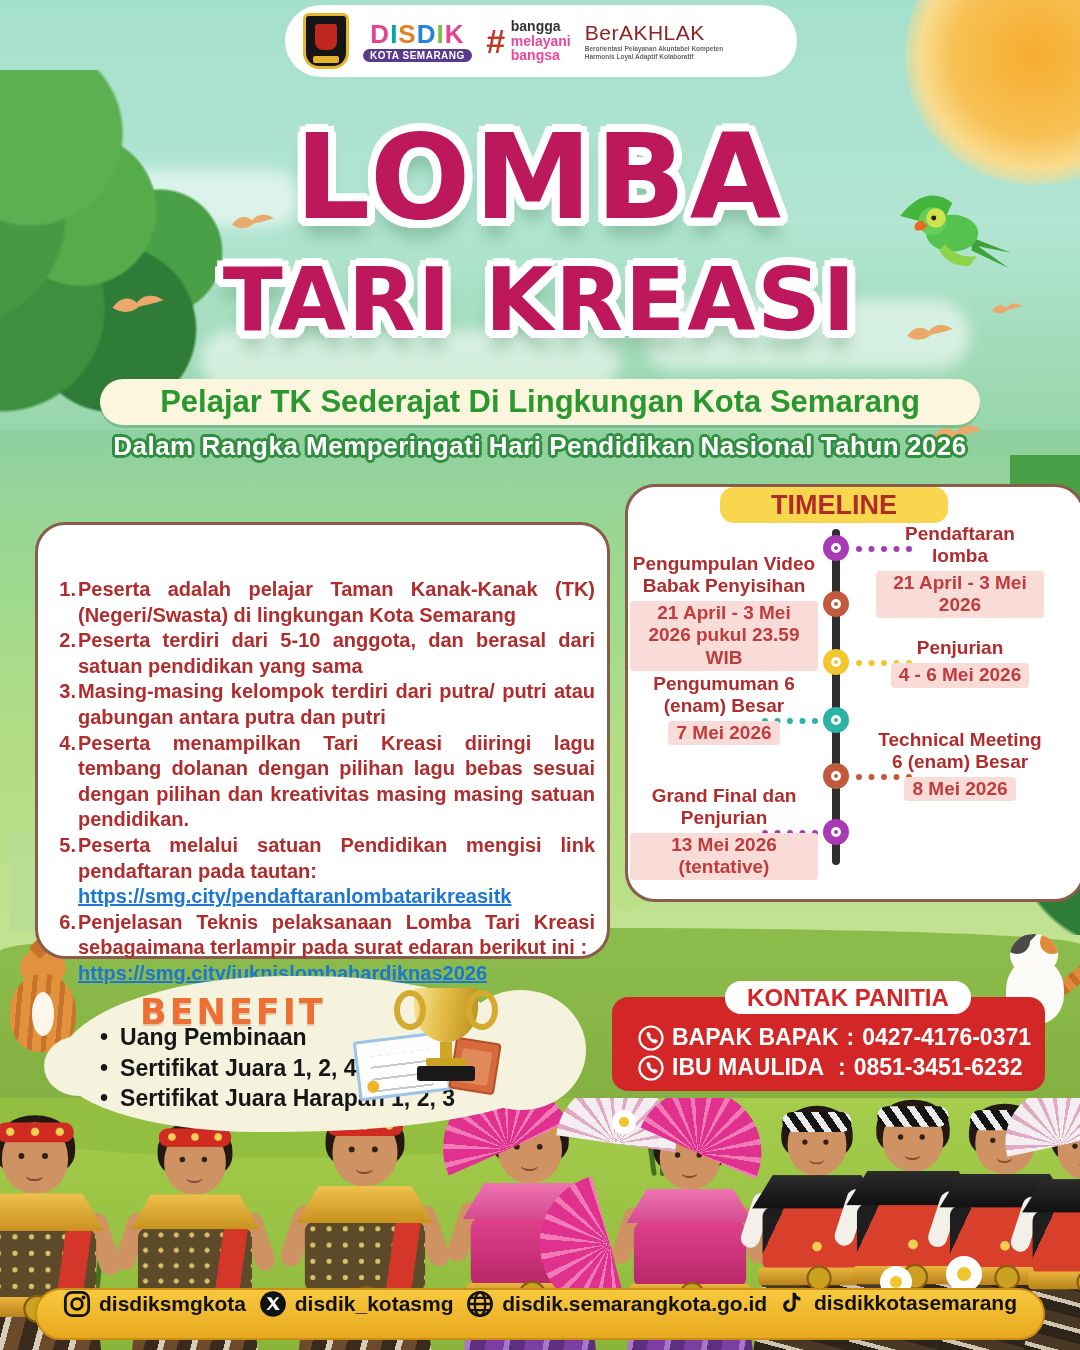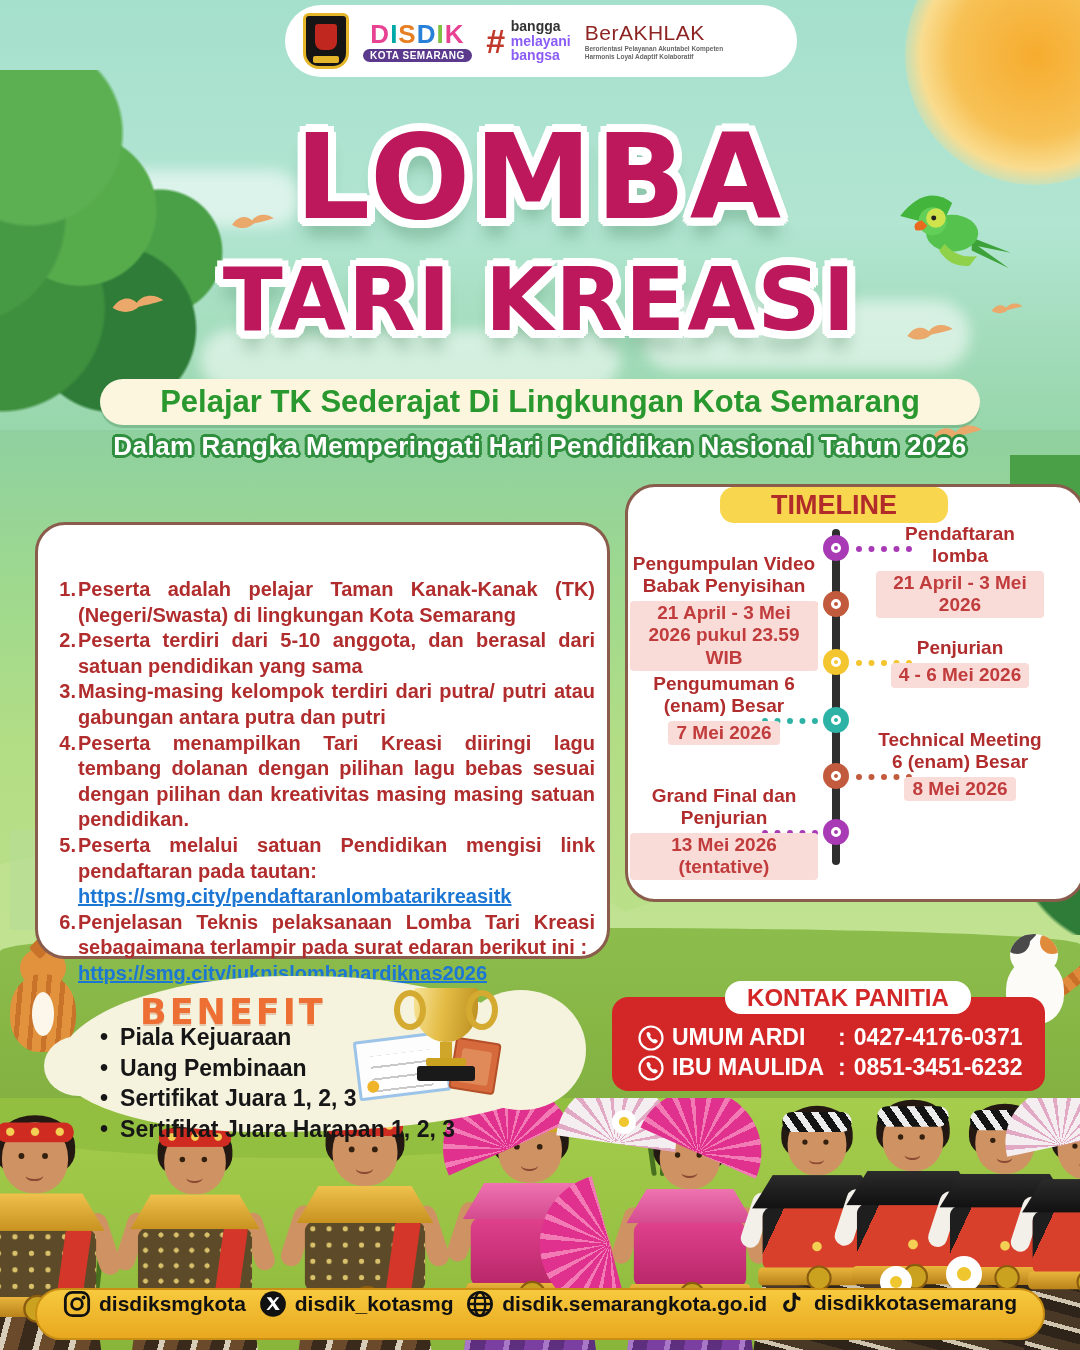--- a/index.html
+++ b/index.html
@@ -40,21 +40,21 @@
           border-radius:6px 6px 16px 16px;position:relative;flex:0 0 auto;}
   .emblem i{position:absolute;left:9px;top:8px;width:22px;height:26px;background:#c0271e;border-radius:3px 3px 8px 8px;}
   .emblem b{position:absolute;left:7px;bottom:3px;width:26px;height:7px;background:#e5b62a;border-radius:2px;}
   .disdik{display:flex;flex-direction:column;align-items:center;flex:0 0 auto;}
   .disdik-letters{font-size:26px;font-weight:900;letter-spacing:1px;line-height:1;}
   .dl0{color:#e84393}.dl1{color:#00a8a8}.dl2{color:#e67e22}.dl3{color:#2980d9}.dl4{color:#7dc242}.dl5{color:#e84393}
   .disdik-sub{font-size:10px;font-weight:700;color:#fff;background:#5b3a8e;padding:1px 7px;border-radius:8px;margin-top:2px;letter-spacing:.5px;}
   .bangga{display:flex;align-items:center;gap:6px;flex:0 0 auto;}
   .bangga .hash{color:#c0392b;font-size:34px;font-weight:900;font-style:italic;}
   .bangga .bl{font-size:14px;font-weight:800;line-height:1.05;}
-  .bangga .bl .l1{color:#333}.bangga .bl .l2,.bangga .bl .l3{color:#8b5cf6}
+  .bangga .bl .l1{color:#333}.bangga .bl .l2,.bangga .bl .l3{color:#ec4899}
   .berakhlak{flex:0 0 auto;}
   .berakhlak .bt{color:#8e2323;font-size:21px;font-weight:400;letter-spacing:.5px;}
   .berakhlak .bg1,.berakhlak .bg2{font-size:6.5px;color:#666;font-weight:700;line-height:1.3;}
 
   
   .title{position:absolute;left:0;width:1080px;text-align:center;color:#be185d;font-weight:900;
          font-family:"DejaVu Sans","Liberation Sans",sans-serif;z-index:5;
          text-shadow:-8px 0 0 #fff,8px 0 0 #fff,0 -8px 0 #fff,0 8px 0 #fff,
            -6px -6px 0 #fff,6px -6px 0 #fff,-6px 6px 0 #fff,6px 6px 0 #fff,
            -8px 4px 0 #fff,8px 4px 0 #fff,-4px 8px 0 #fff,4px 8px 0 #fff,
@@ -553,23 +553,22 @@
         <i></i>
       </div>
     <div class="flower" style="left:946px;top:158px;width:36px;height:36px;">
         <i></i>
       </div>
   </div>
 
   <div class="benefit-blob"></div>
   <div class="benefit-head">BENEFIT</div>
   <ul class="benefit-list">
-    <li>Piala Kejuaraan</li>
     <li>Uang Pembinaan</li>
-    <li>Sertifikat Juara 1, 2, 3</li>
+    <li>Sertifikat Juara 1, 2, 4</li>
     <li>Sertifikat Juara Harapan 1, 2, 3</li>
   </ul>
   <div class="certificate">
       <i></i>
     </div>
   <div class="money">
       <i></i>
     </div>
   <div class="trophy">
     <div class="cup"></div>
@@ -577,21 +576,21 @@
     <div class="tb1"></div>
     <div class="tb2"></div>
   </div>
 
   <div class="contact-box">
     <div class="contact-row">
       <svg class="phone-ic" viewBox="0 0 26 26">
           <circle cx="13" cy="13" r="11.5" fill="none" stroke="#fff" stroke-width="2.2"></circle>
           <path d="M9 7.5c1-.9 2-.8 2.6.2l.8 1.3c.5.8.3 1.5-.4 2.2.8 1.5 1.9 2.6 3.4 3.4.7-.7 1.4-.9 2.2-.4l1.3.8c1 .6 1.1 1.6.2 2.6-1.4 1.5-4.2.8-6.8-1.8S7.6 9 9 7.5z" fill="#fff"></path>
         </svg>
-      <span class="c-label">UMUM ARDI</span>
+      <span class="c-label">BAPAK BAPAK</span>
       <span>:</span>
       <span>0427-4176-0371</span>
     </div>
     <div class="contact-row">
       <svg class="phone-ic" viewBox="0 0 26 26">
           <circle cx="13" cy="13" r="11.5" fill="none" stroke="#fff" stroke-width="2.2"></circle>
           <path d="M9 7.5c1-.9 2-.8 2.6.2l.8 1.3c.5.8.3 1.5-.4 2.2.8 1.5 1.9 2.6 3.4 3.4.7-.7 1.4-.9 2.2-.4l1.3.8c1 .6 1.1 1.6.2 2.6-1.4 1.5-4.2.8-6.8-1.8S7.6 9 9 7.5z" fill="#fff"></path>
         </svg>
       <span class="c-label">IBU MAULIDA</span>
       <span>:</span>

